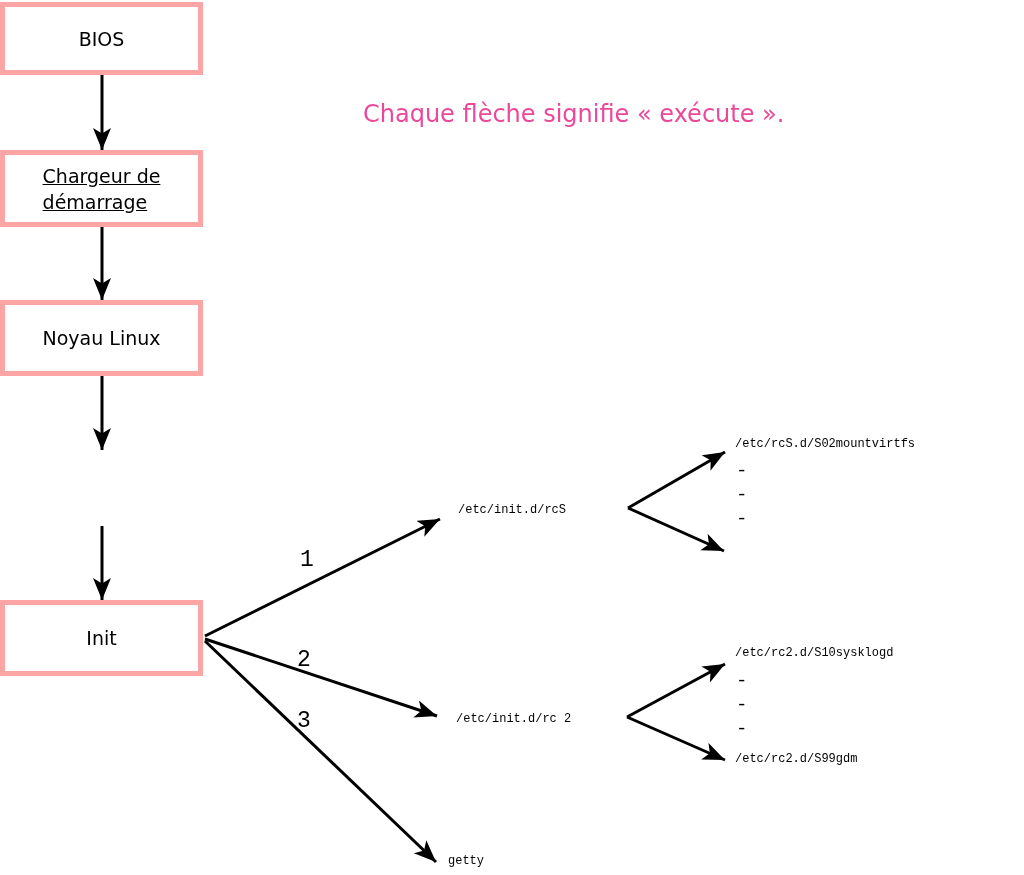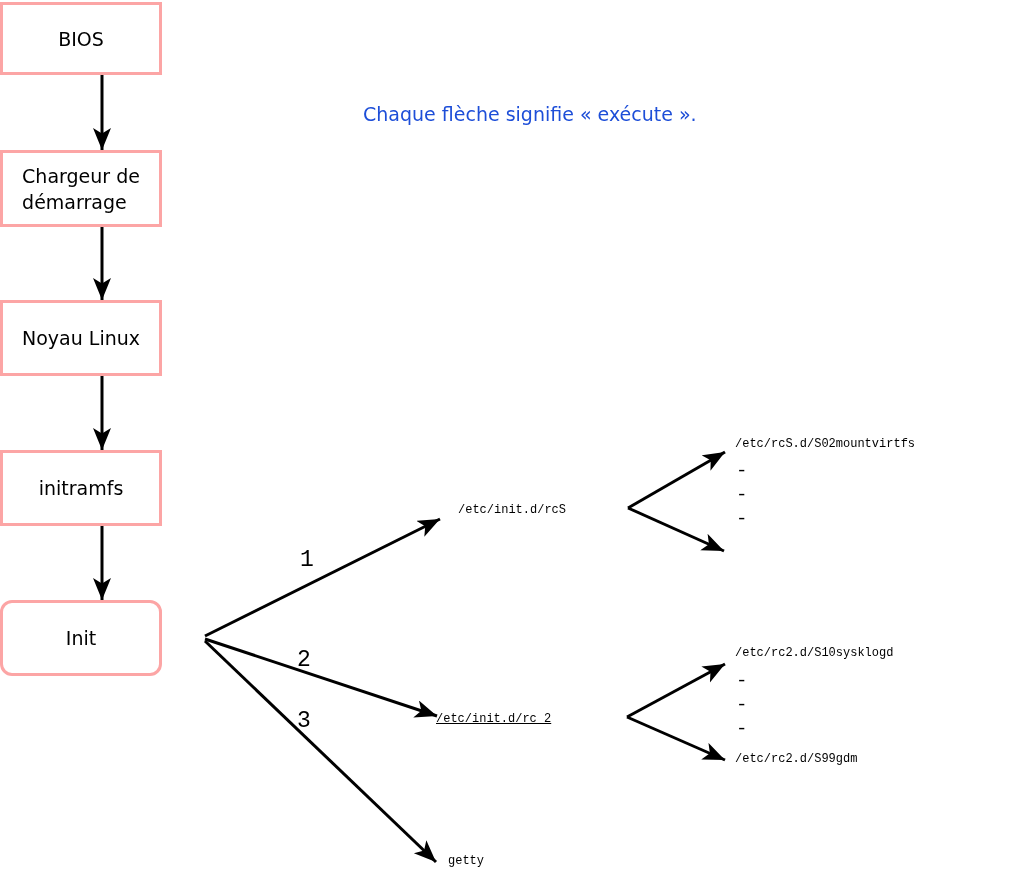--- a/index.html
+++ b/index.html
@@ -16,41 +16,41 @@
     overflow: hidden;
   }
   #arrows {
     position: absolute;
     left: 0; top: 0;
     width: 1024px; height: 875px;
   }
   .flowbox {
     position: absolute;
     left: 0;
-    width: 162px;
+    width: 203px;
     box-sizing: border-box;
-    border: 3px solid #fca5a5;
+    border: 5px solid #fca5a5;
     background: #ffffff;
     display: flex;
     align-items: center;
     justify-content: center;
   }
   .flowbox .lbl {
     font-size: 19px;
     line-height: 26px;
     color: #000000;
     white-space: pre-line;
     text-align: center;
   }
-  .flowbox .lbl.two-line { text-align: left; }
+  .flowbox .lbl.two-line { text-align: left; text-decoration: underline; }
   .note {
     position: absolute;
-    font-size: 19px;
+    font-size: 24px;
     line-height: 19px;
-    color: #1d4ed8;
+    color: #ec4899;
     white-space: nowrap;
   }
   .mono {
     position: absolute;
     font-family: "Liberation Mono", monospace;
     font-size: 12px;
     line-height: 19px;
     color: #000000;
     white-space: nowrap;
   }
@@ -104,38 +104,35 @@
   <div class="flowbox" style="top:2px; height:73px;">
     <span class="lbl">BIOS</span>
   </div>
   <div class="flowbox" style="top:150px; height:77px;">
     <span class="lbl two-line">Chargeur de
 démarrage</span>
   </div>
   <div class="flowbox" style="top:300px; height:76px;align-items:center;">
     <span class="lbl">Noyau Linux</span>
   </div>
-  <div class="flowbox" style="top:450px; height:76px;">
-    <span class="lbl">initramfs</span>
-  </div>
-  <div class="flowbox" style="top:600px; height:76px;border-radius:12px;">
+  <div class="flowbox" style="top:600px; height:76px;">
     <span class="lbl">Init</span>
   </div>
 
   <div class="num" style="left:300px; top:549px;">1</div>
   <div class="num" style="left:297px; top:649px;">2</div>
   <div class="num" style="left:297px; top:710px;">3</div>
 
   <div class="mono" style="left:446px; top:501px;margin-left:12px;">/etc/init.d/rcS</div>
   <div class="mono" style="left:735px; top:435px;">/etc/rcS.d/S02mountvirtfs</div>
   <div class="dots" style="left:736px; top:459px;">-
 -
 -</div>
 
-  <div class="mono" style="left:436px; top:710px;text-decoration:underline;">/etc/init.d/rc 2</div>
+  <div class="mono" style="left:456px; top:710px;">/etc/init.d/rc 2</div>
   <div class="mono" style="left:735px; top:644px;">/etc/rc2.d/S10sysklogd</div>
   <div class="dots" style="left:736px; top:669px;">-
 -
 -</div>
   <div class="mono" style="left:735px; top:750px;">/etc/rc2.d/S99gdm</div>
 
   <div class="mono" style="left:448px; top:852px;">getty</div>
 
 </div>
 

